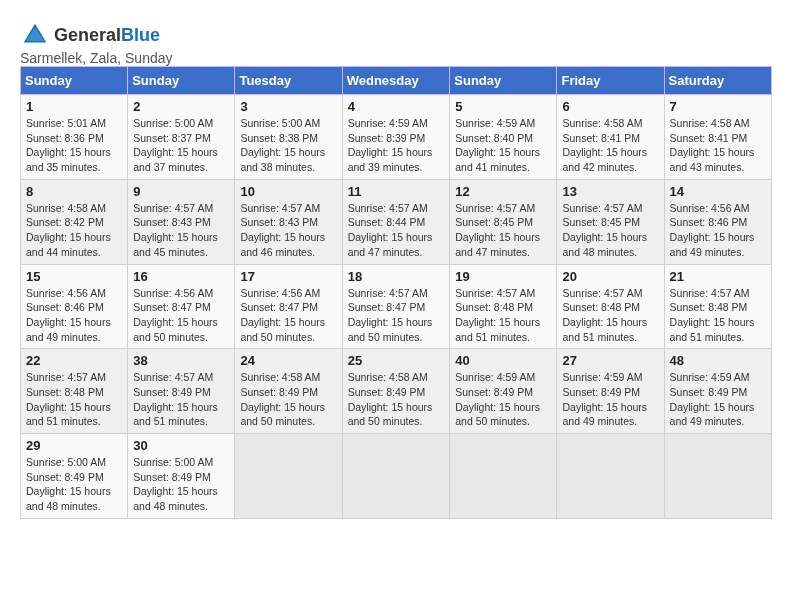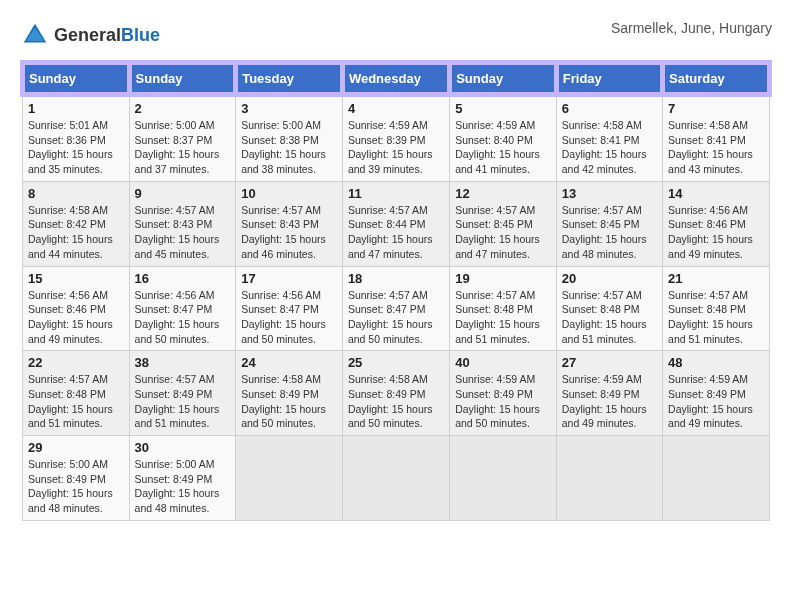--- a/index.html
+++ b/index.html
@@ -7,21 +7,21 @@
       font-family: Arial, sans-serif;
       background: #fff;
       width: 792px;
       min-height: 612px;
       padding: 20px;
     }
     .header-area {
       display: flex;
       justify-content: space-between;
       align-items: flex-start;
-      margin-bottom: 10px;
+      flex-direction: column;
     }
     .logo {
       display: flex;
       align-items: center;
       gap: 4px;
     }
     .logo-text-general {
       font-size: 18px;
       font-weight: bold;
       color: #333;
@@ -52,21 +52,21 @@
       border-collapse: collapse;
       font-size: 11px;
     }
     .calendar thead tr th {
       background-color: #3a6ec8;
       color: #fff;
       padding: 6px 4px;
       text-align: left;
       font-size: 13px;
       font-weight: bold;
-      border: 5px solid #c4b5fd;
+      border: 1px solid #c4b5fd;
     }
     .calendar tbody tr td {
       border: 1px solid #d0d0d0;
       vertical-align: top;
       padding: 4px 5px;
       width: 108px;
       min-height: 80px;
     }
     .calendar tbody tr:nth-child(odd) td {
       background-color: #f9f9f9;
@@ -97,21 +97,21 @@
   <div class="logo">
     <svg class="logo-icon" viewBox="0 0 40 40" xmlns="http://www.w3.org/2000/svg">
       <polygon points="20,5 35,30 5,30" fill="#1a6eb5"></polygon>
       <polygon points="20,10 32,28 8,28" fill="#3a8ed4"></polygon>
     </svg>
     <div>
       <span class="logo-text-general">General</span><span class="logo-text-blue">Blue</span>
     </div>
   </div>
   <div class="title-area">
-    <div class="location">Sarmellek, June, Hungary</div>
+    <div class="location">Sarmellek, Zala, Sunday</div>
   </div>
 </div>
 
 <table class="calendar">
   <thead>
     <tr>
     <th>Sunday</th>
         <th>Sunday</th>
         <th>Tuesday</th>
         <th>Wednesday</th>

